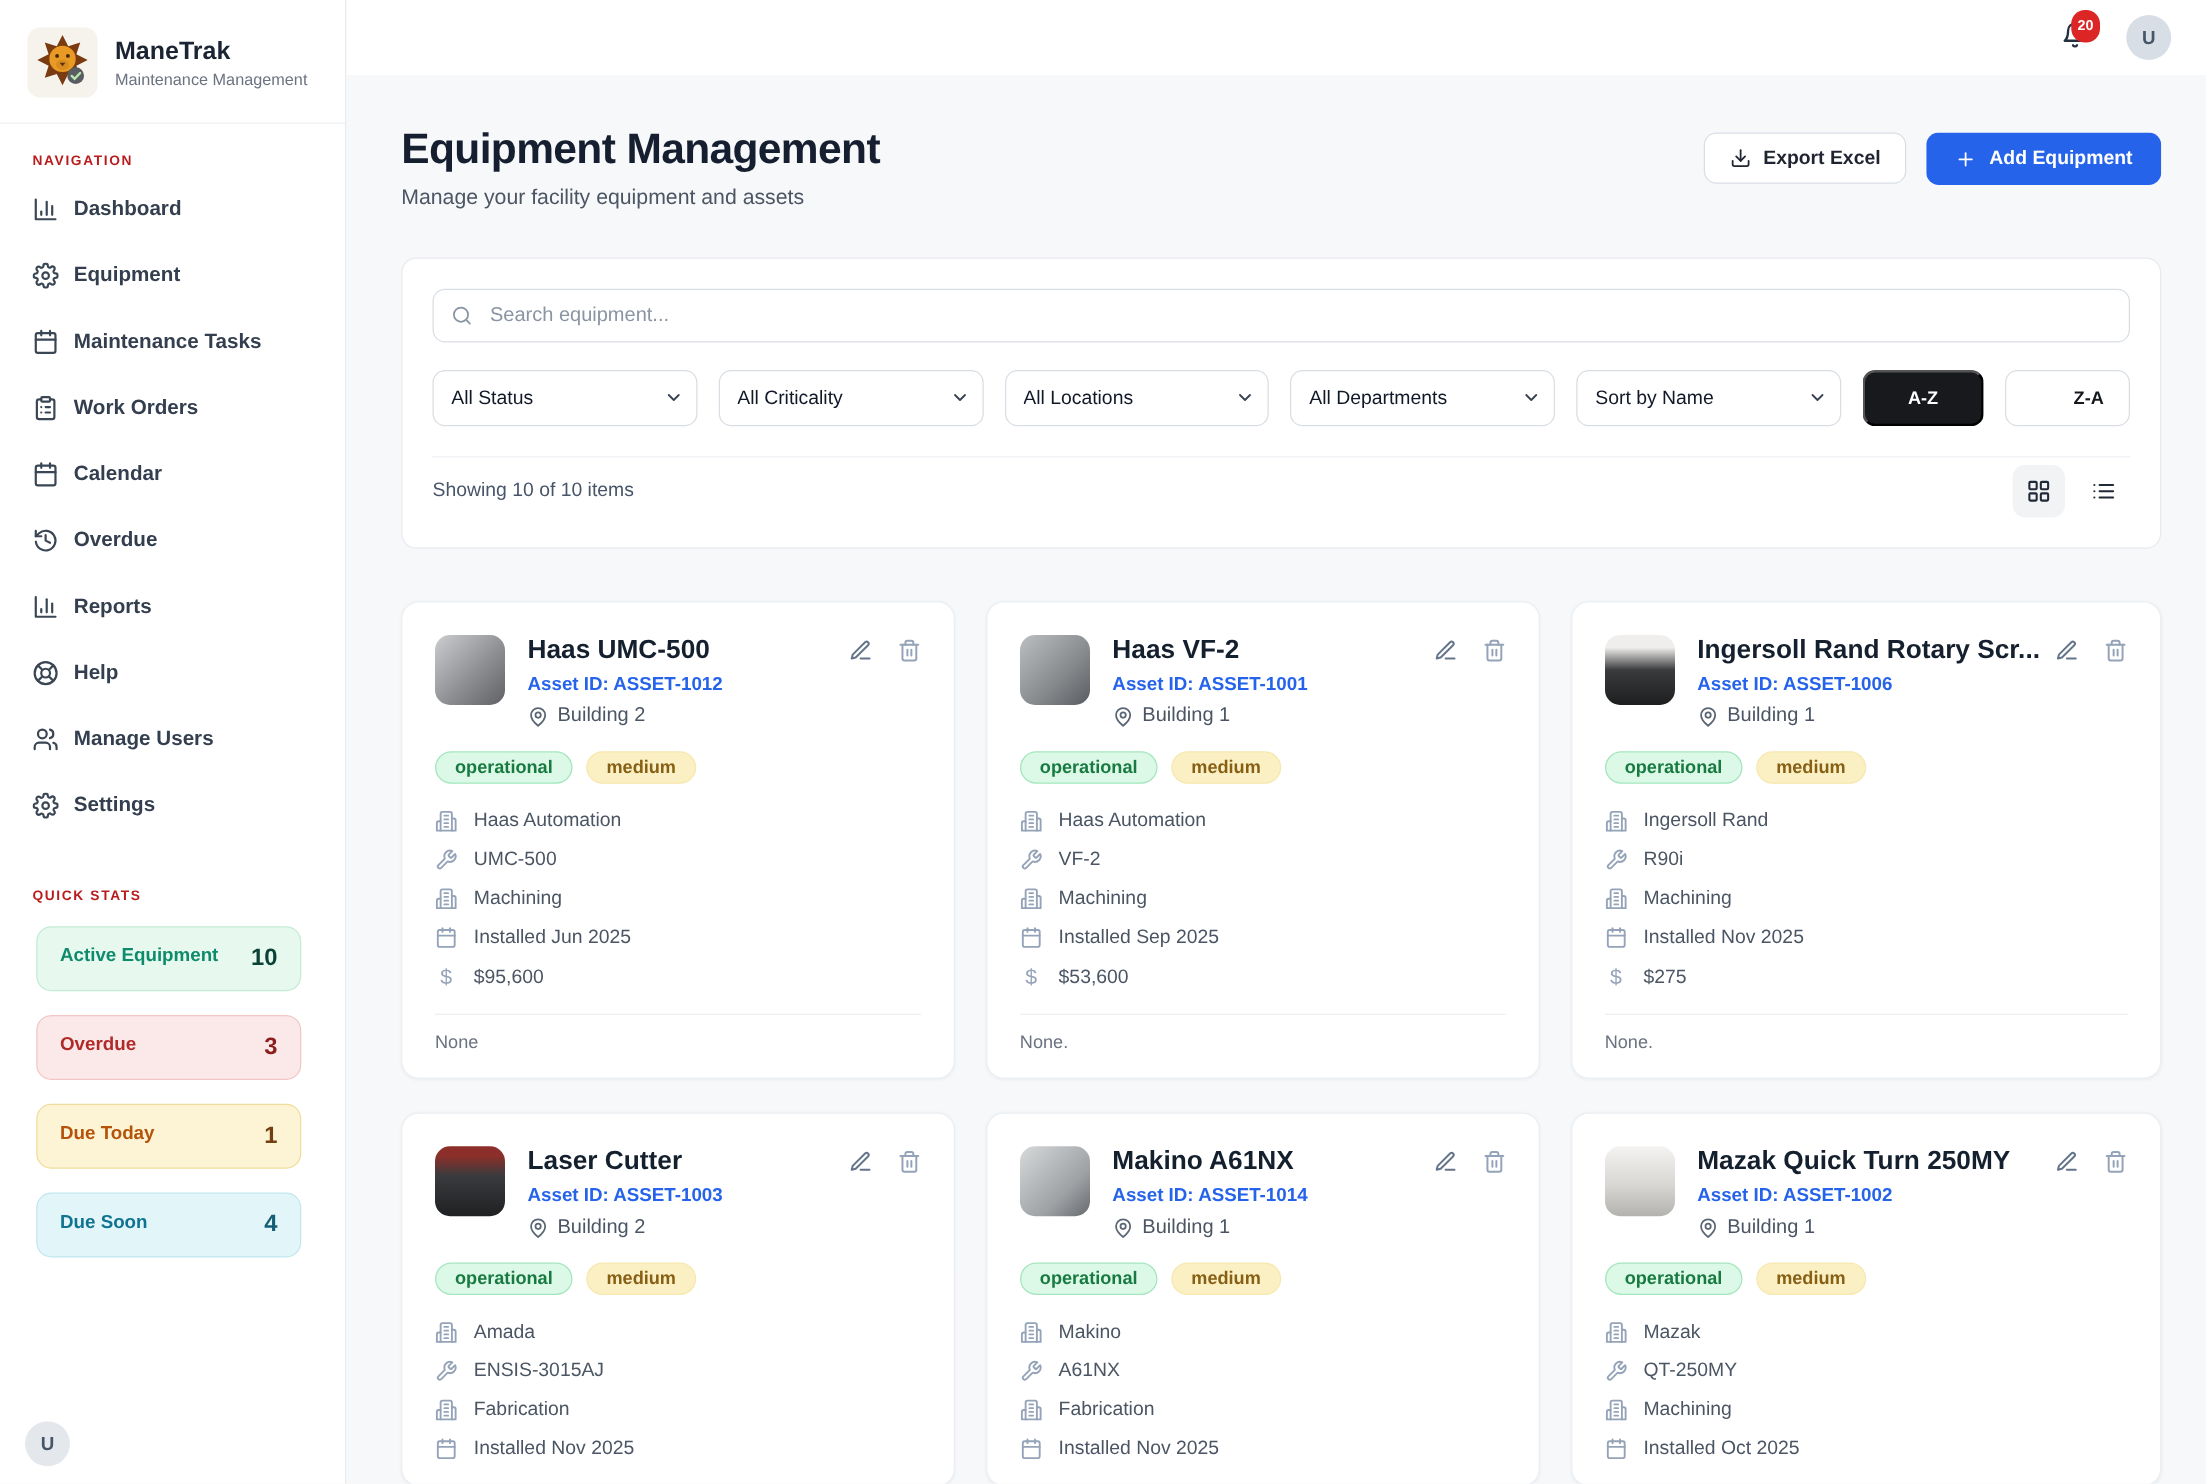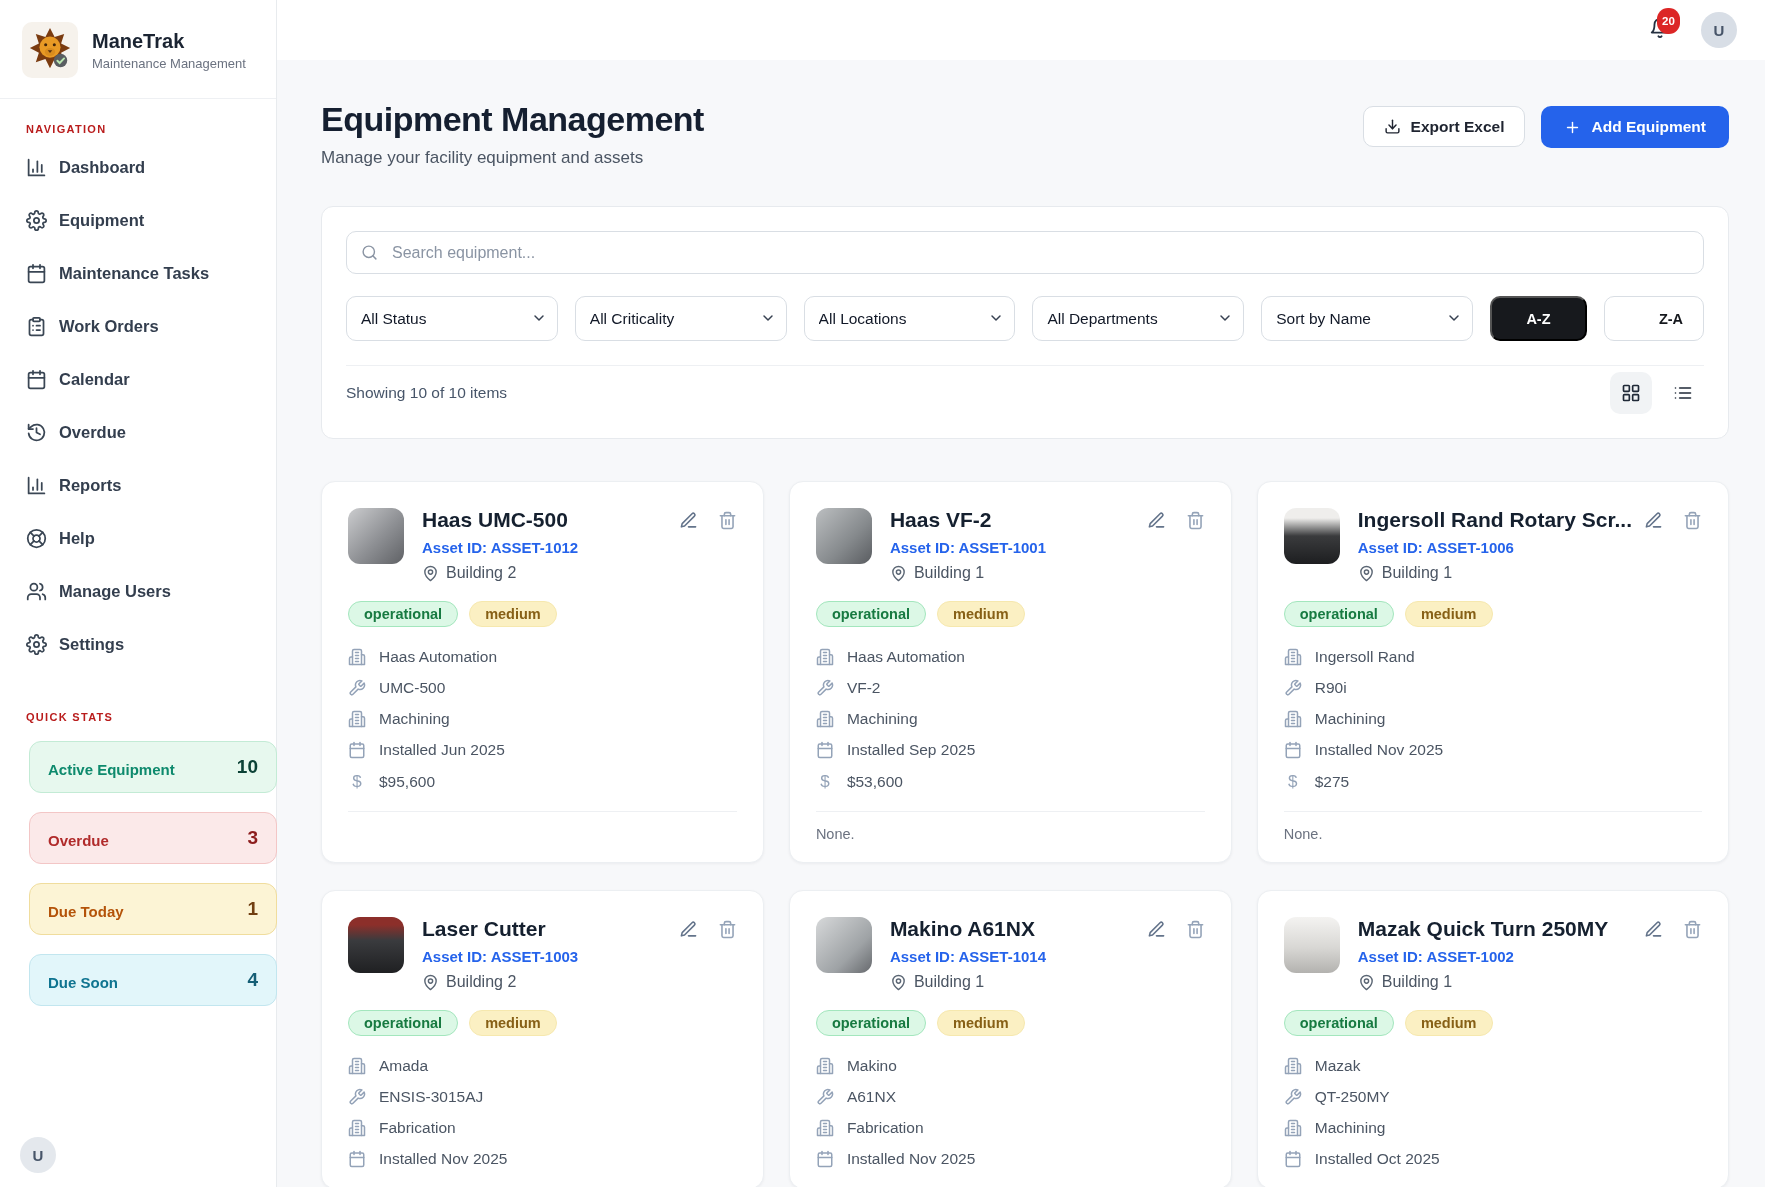--- a/index.html
+++ b/index.html
@@ -12,21 +12,21 @@
   .brand { display:flex; align-items:center; gap:14px; padding:22px 22px 20px 22px; }
   .brand-logo { width:56px; height:56px; border-radius:10px; background:#f6f2ec; display:flex; align-items:center; justify-content:center; flex-shrink:0; }
   .brand-name { font-size:20px; font-weight:700; color:#1b2432; }
   .brand-sub { font-size:13px; color:#6b7280; margin-top:3px; }
   .side-divider { border-top:1px solid #eef0f3; }
   .section-label { font-size:11px; font-weight:700; letter-spacing:1.3px; color:#b91c1c; padding:24px 26px 6px 26px; }
   .nav-item { display:flex; align-items:center; gap:12px; height:53px; padding:0 26px; cursor:pointer; color:#333e4e; }
   .nav-item svg { width:21px; height:21px; stroke:#3a4654; flex-shrink:0; }
   .nav-label { font-size:16.5px; font-weight:600; }
   .stats-wrap { display:flex; flex-direction:column; gap:19px; padding:12px 26px 0 29px; }
-  .stat-card { border-radius:12px; padding:14px 18px; display:flex; align-items:flex-end; justify-content:space-between; border:1px solid transparent; width:248px; }
+  .stat-card { border-radius:12px; padding:14px 18px; display:flex; align-items:flex-start; justify-content:space-between; border:1px solid transparent; width:212px; }
   .stat-label { font-size:15px; font-weight:700; }
   .stat-value { font-size:19px; font-weight:700; }
   .stat-green  { background:#e7f8ee; border-color:#c3ebd5; }
   .stat-green .stat-label { color:#0e8a6d; } .stat-green .stat-value { color:#0c4236; }
   .stat-red    { background:#fbe9e9; border-color:#f3c6c6; }
   .stat-red .stat-label { color:#b02a2a; } .stat-red .stat-value { color:#8c1d1d; }
   .stat-yellow { background:#fcf4d5; border-color:#f0dd9d; }
   .stat-yellow .stat-label { color:#b45309; } .stat-yellow .stat-value { color:#713f12; }
   .stat-cyan   { background:#e2f6fa; border-color:#c2e6ef; }
   .stat-cyan .stat-label { color:#0f7490; } .stat-cyan .stat-value { color:#155e75; }
@@ -444,20 +444,21 @@
                 </svg>
         <span>Installed Jun 2025</span>
       </div>
       <div class="drow">
         <span class="dollar-glyph" title="$">$</span>
         <span>$95,600</span>
       </div>
     </div>
 
     <div class="card-divider"></div>
+    <div class="card-footer">None</div>
   </div>
           <div class="card">
     <div class="card-head">
       <div class="thumb thumb-1"></div>
       <div class="card-head-main">
         <div class="card-title-row">
           <div class="card-title">Haas VF-2</div>
           <div class="card-actions">
             <button class="icon-btn">
               <svg class="edit-ic" viewBox="0 0 24 24" fill="none" stroke-width="2" stroke-linecap="round" stroke-linejoin="round">

